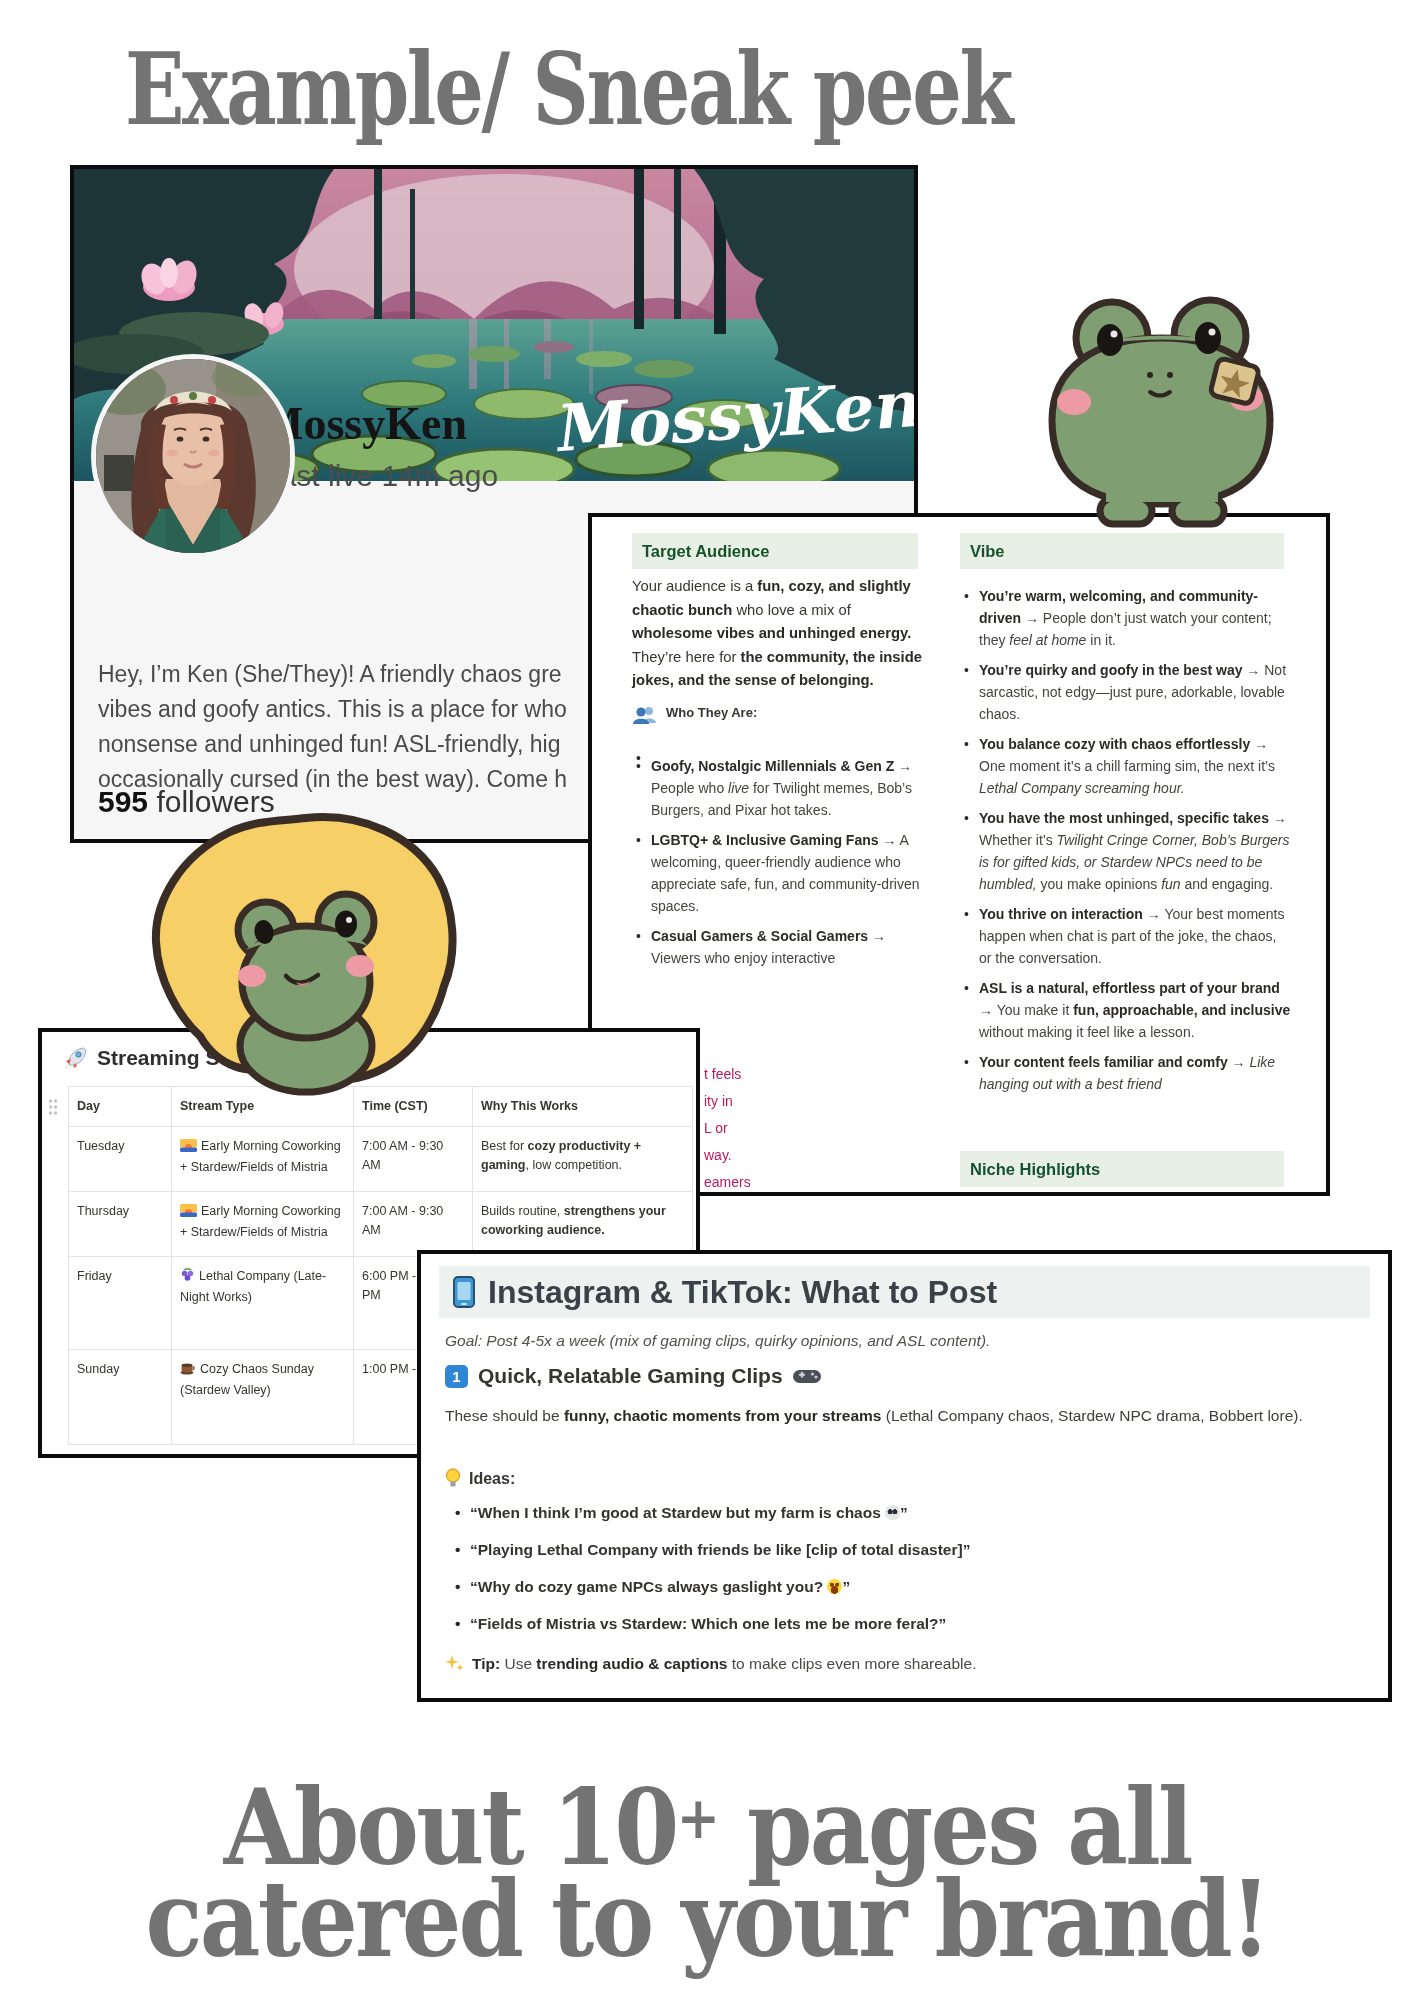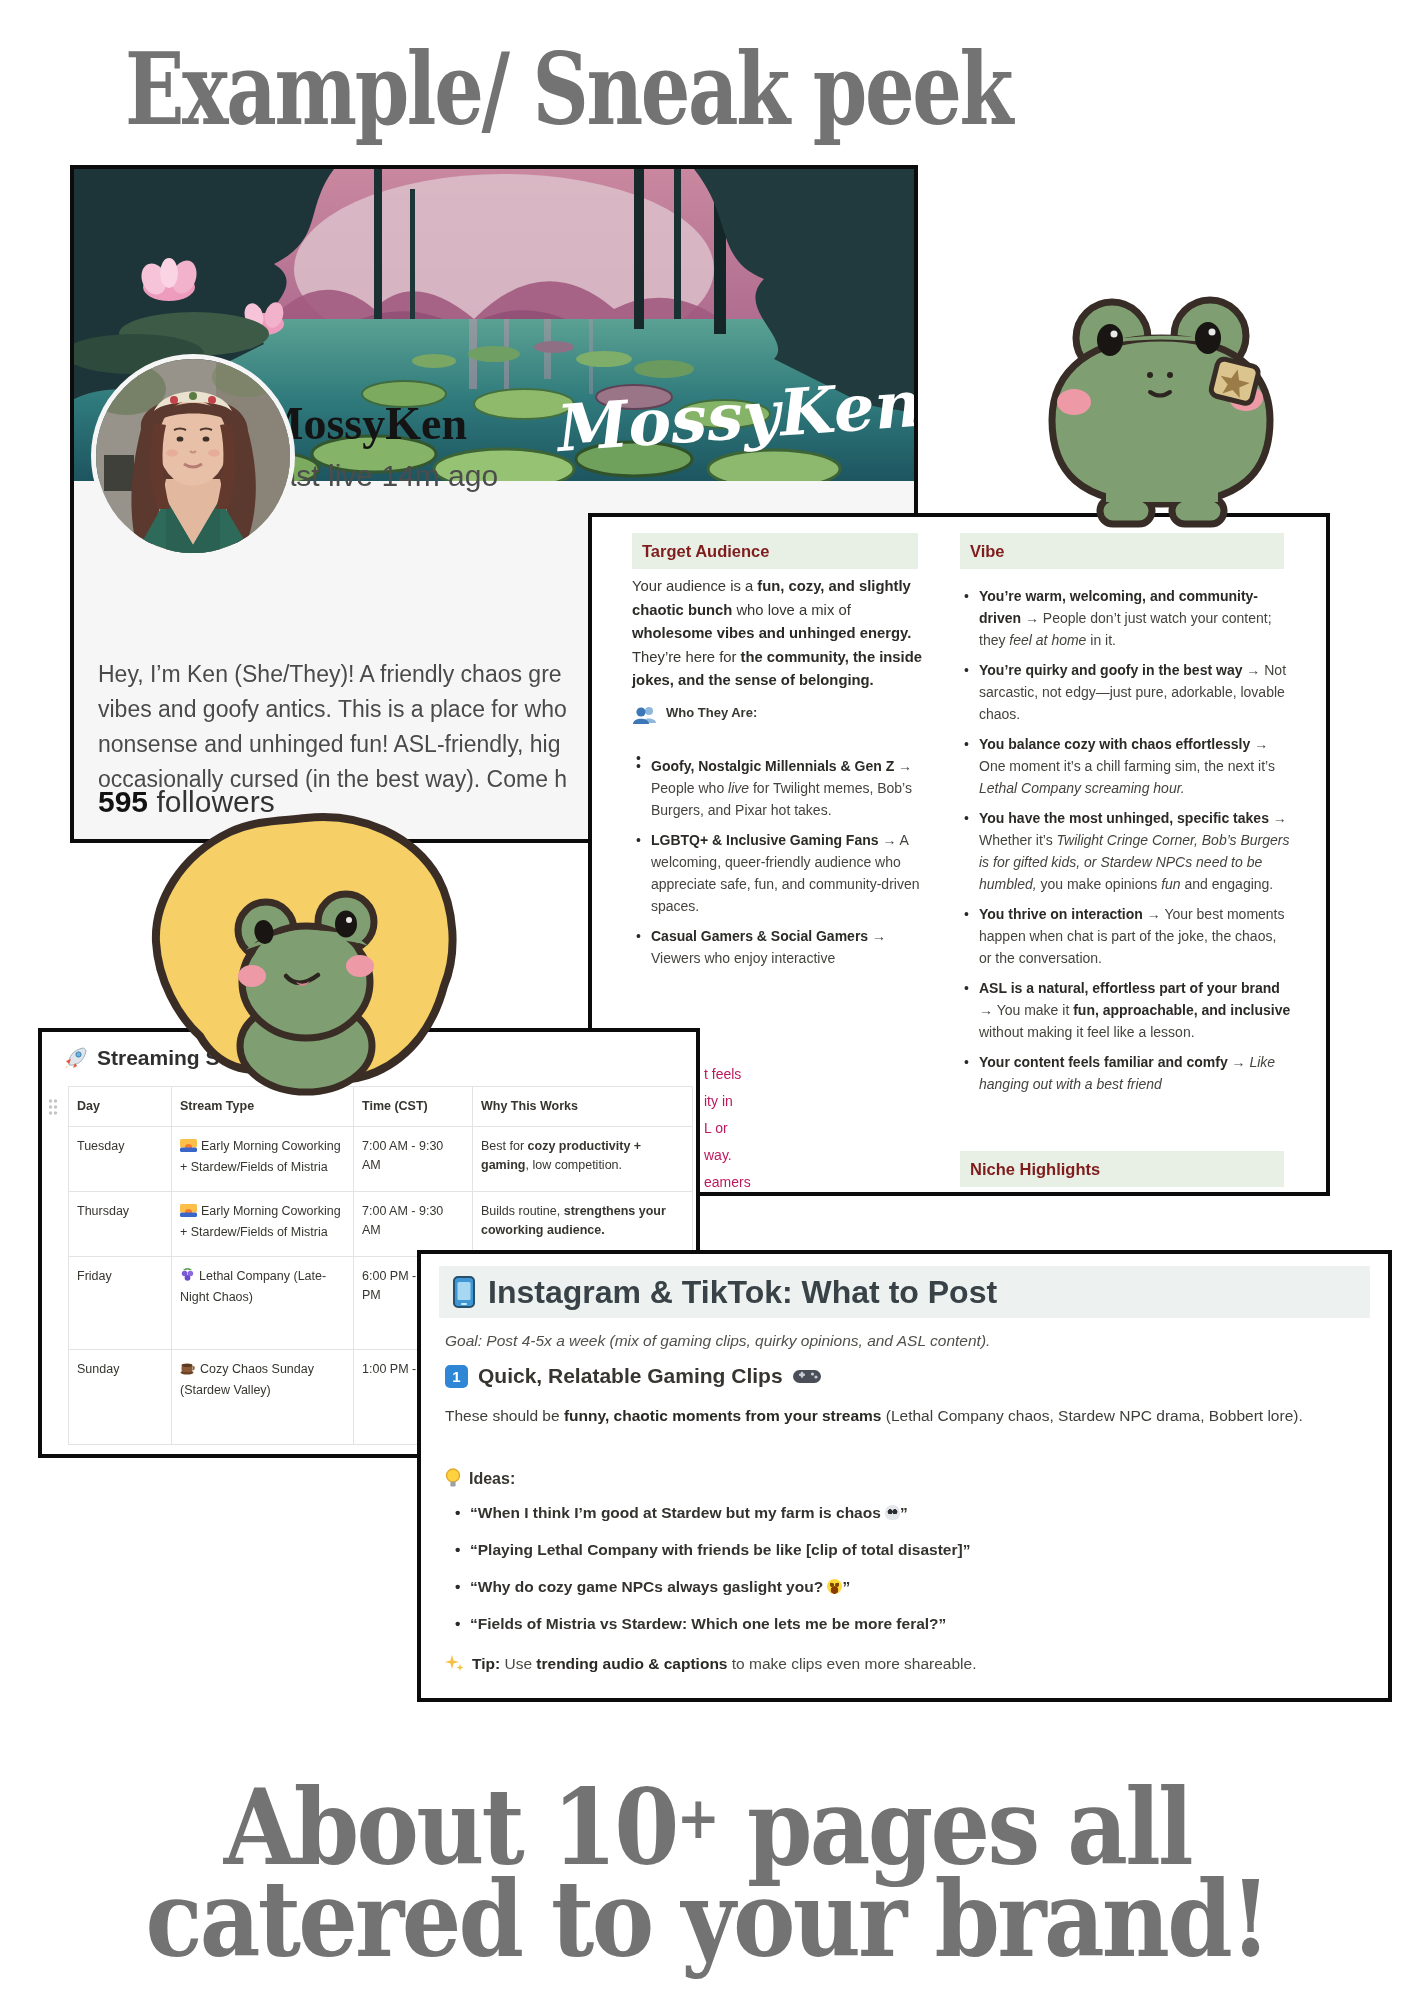--- a/index.html
+++ b/index.html
@@ -24,21 +24,21 @@
           font-weight:700;font-size:46px;color:#141414;}
   #last-live{position:absolute;left:189px;top:290px;font-size:30px;color:#4c4c4c;}
   #bio{position:absolute;left:24px;top:488px;font-size:23px;line-height:35px;color:#4a4a4a;white-space:nowrap;}
   #followers{position:absolute;left:24px;top:616px;font-size:30px;color:#333;}
   #followers b{color:#121212;}
 
   
   #audience{left:588px;top:513px;width:742px;height:683px;background:#fff;
             border:4px solid #0b0b0b;box-sizing:border-box;z-index:2;}
   .band{position:absolute;height:34px;background:#e8efe5;display:flex;align-items:center;
-        padding:18px 10px;box-sizing:border-box;font-weight:700;font-size:16.5px;color:#7f1d1d;}
+        padding:18px 10px;box-sizing:border-box;font-weight:700;font-size:16.5px;color:#14532d;}
   #ta-band{left:40px;top:16px;width:286px;}
   #vibe-band{left:368px;top:16px;width:324px;}
   #ta-intro{position:absolute;left:40px;top:58px;width:302px;font-size:14.8px;line-height:23.5px;color:#37352f;}
   #ta-who{position:absolute;left:40px;top:188px;font-size:13px;font-weight:700;color:#37352f;
           display:flex;align-items:flex-start;gap:8px;}
   .bullets{position:absolute;}
   #ta-bullets{left:40px;top:230px;width:302px;}
   #vibe-bullets{left:368px;top:68px;width:332px;}
   .nb{position:relative;padding-left:19px;margin-bottom:8px;font-size:14px;line-height:22px;color:#45433e;}
   .nb .dot{position:absolute;left:4px;top:0;color:#2c2a26;}
@@ -352,21 +352,21 @@
         <td>7:00 AM - 9:30<br>AM</td>
         <td>Builds routine, <b>strengthens your coworking audience.</b></td>
       </tr>
       <tr class="r3">
         <td>Friday</td>
         <td><span class="cell-ico"><svg width="15" height="15" viewBox="0 0 15 15">
                   <path d="M7.5,1 Q10,1 12,3 Q9.5,3.5 7.5,2.5 Q5.5,3.5 3,3 Q5,1 7.5,1 Z" fill="#5a9e4c"></path>
                   <circle cx="4.6" cy="6.5" r="2.8" fill="#7c5cd6"></circle>
                   <circle cx="10.4" cy="6.5" r="2.8" fill="#8b6ae0"></circle>
                   <circle cx="7.5" cy="10.8" r="2.9" fill="#6d4cc9"></circle>
-                </svg></span><span>Lethal Company (Late-Night Chaos)</span></td>
+                </svg></span><span>Lethal Company (Late-Night Works)</span></td>
         <td>6:00 PM -<br>PM</td>
         <td></td>
       </tr>
       <tr class="r4">
         <td>Sunday</td>
         <td><span class="cell-ico"><svg width="16" height="14" viewBox="0 0 16 14">
                   <ellipse cx="7" cy="11.5" rx="6.5" ry="2" fill="#6b4226"></ellipse>
                   <rect x="1.5" y="4" width="11" height="7" rx="2.5" fill="#8a5a38"></rect>
                   <ellipse cx="7" cy="4.2" rx="5.5" ry="1.8" fill="#5d3a22"></ellipse>
                   <path d="M12.5,5.5 Q15.5,6.5 12.8,9" stroke="#8a5a38" stroke-width="1.6" fill="none"></path>

